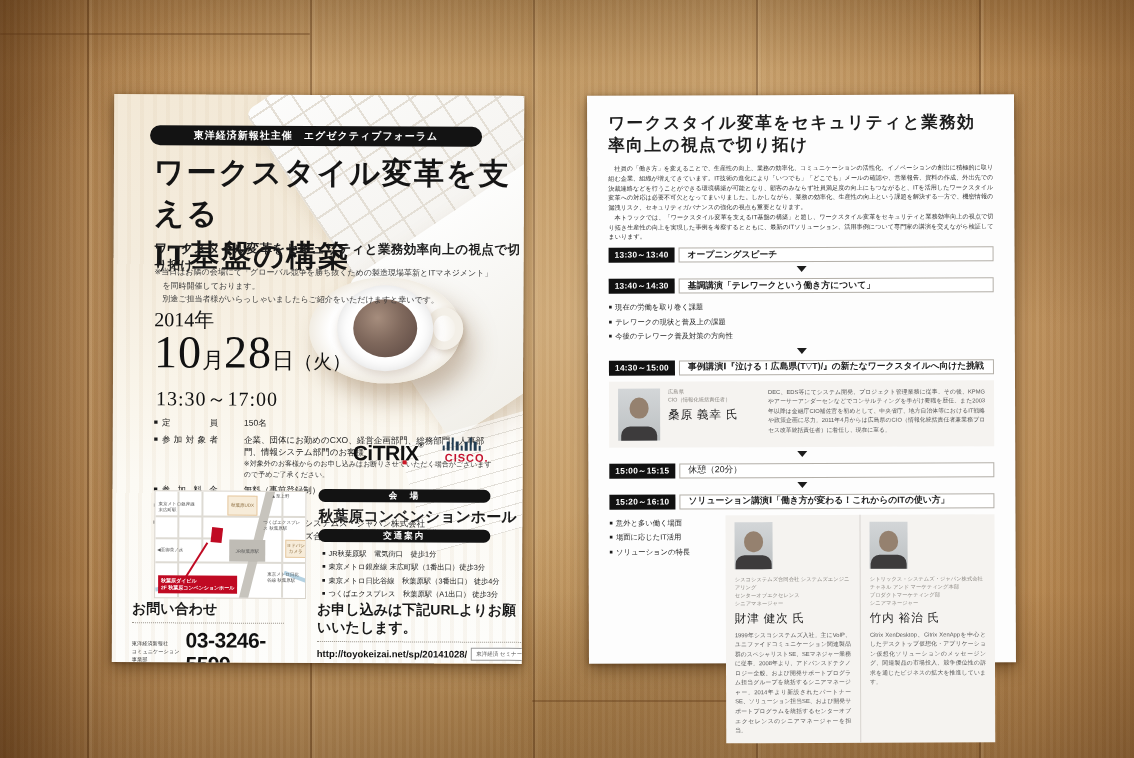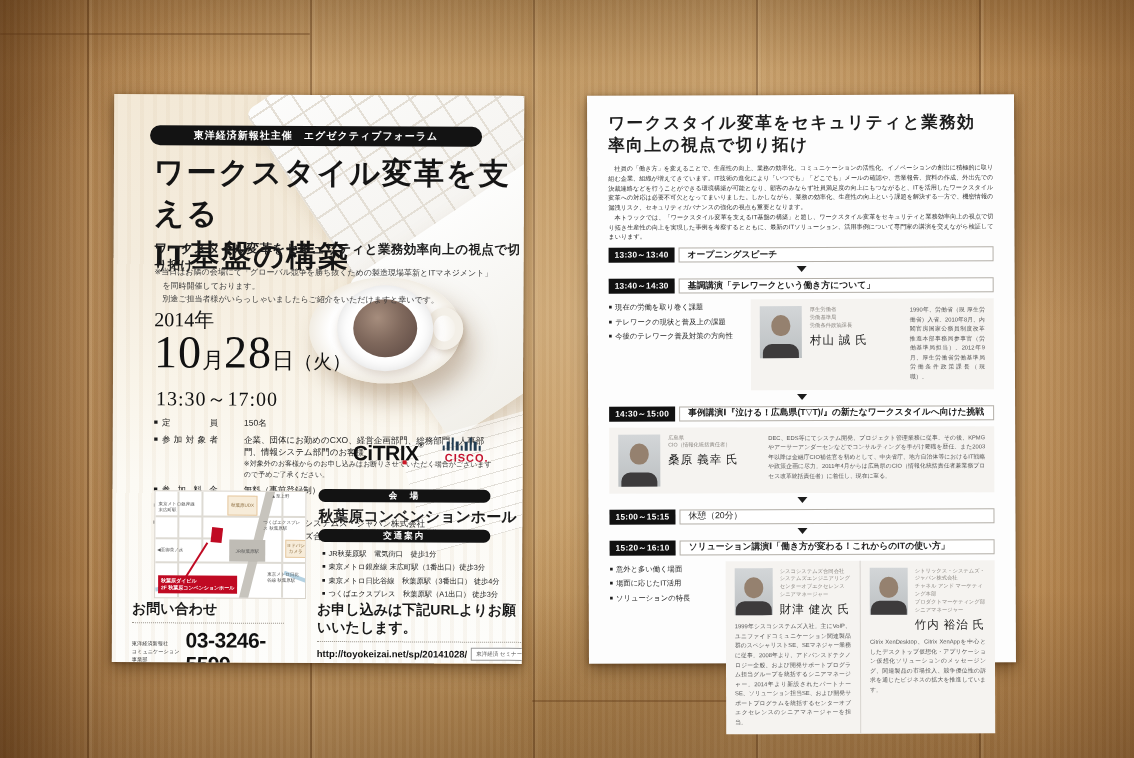--- a/index.html
+++ b/index.html
@@ -132,21 +132,21 @@
   .photo{width:42px;height:52px;flex-shrink:0;position:relative;overflow:hidden;background:linear-gradient(180deg,#d3d6d8 0%,#bcc0c2 100%);}
   .photo::before{content:"";position:absolute;top:9px;left:50%;transform:translateX(-50%);width:19px;height:21px;border-radius:50% 50% 46% 46%;background:#95816f;}
   .photo::after{content:"";position:absolute;bottom:-5px;left:50%;transform:translateX(-50%);width:36px;height:19px;border-radius:9px 9px 0 0;background:#3d3b3c;}
   .spk-id{width:92px;flex-shrink:0;}
   .spk-aff{font-size:5.3px;color:#8a8680;line-height:1.5;}
   .spk-name{font-family:"Liberation Serif","DejaVu Serif",serif;font-size:11.5px;color:#222;letter-spacing:1px;margin-top:3px;white-space:nowrap;}
   .spk-bio{flex:1;font-size:5.8px;color:#555;line-height:1.65;text-align:justify;}
   .duo{flex:1;background:#f5f3f0;display:flex;}
   .duo-col{flex:1;padding:7px 9px;}
   .duo-col + .duo-col{border-left:1px solid #d8d4cf;}
-  .duo-top{display:flex;gap:7px;}
+  .duo-top{display:flex;gap:7px;flex-direction:column;}
   .duo-col .photo{width:38px;height:47px;}
   .duo-col .spk-bio{margin-top:5px;}
 </style>
 </head>
 <body>
 
 <div id="canvas">
   <div class="plank-seam-h" style="left:0;top:33px;width:310px;"></div>
   <div class="plank-seam-h" style="left:532px;top:700px;width:450px;"></div>
 
@@ -312,30 +312,20 @@
         <div class="sess-head">
           <div class="sess-time">13:40～14:30</div>
           <div class="sess-title">基調講演「テレワークという働き方について」</div>
         </div>
         <div class="sess-body">
           <ul class="sess-bullets">
             <li>現在の労働を取り巻く課題</li>
             <li>テレワークの現状と普及上の課題</li>
             <li>今後のテレワーク普及対策の方向性</li>
           </ul>
-          <div class="spk-card">
-            <div class="photo"></div>
-            <div class="spk-id">
-              <div class="spk-aff">厚生労働省</div>
-              <div class="spk-aff">労働基準局</div>
-              <div class="spk-aff">労働条件政策課長</div>
-              <div class="spk-name">村山 誠 氏</div>
-            </div>
-            <div class="spk-bio">1990年、労働省（現 厚生労働省）入省。2010年8月、内閣官房国家公務員制度改革推進本部事務局参事官（労働基準局担当）。2012年9月、厚生労働省労働基準局労働条件政策課長（現職）。</div>
-          </div>
         </div>
       </div>
       <div class="arrow"></div>
 
       <div class="sess">
         <div class="sess-head">
           <div class="sess-time">14:30～15:00</div>
           <div class="sess-title">事例講演Ⅰ『泣ける！広島県(T▽T)/』の新たなワークスタイルへ向けた挑戦</div>
         </div>
         <div class="sess-body">

